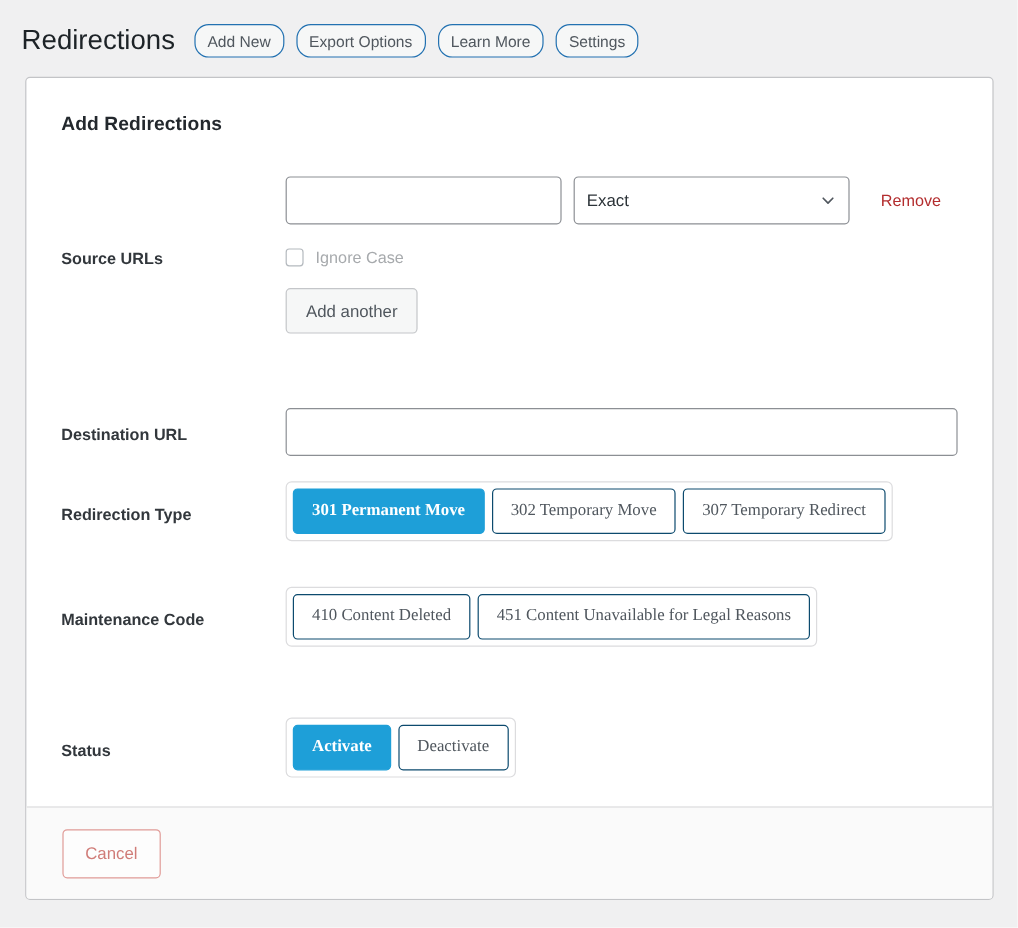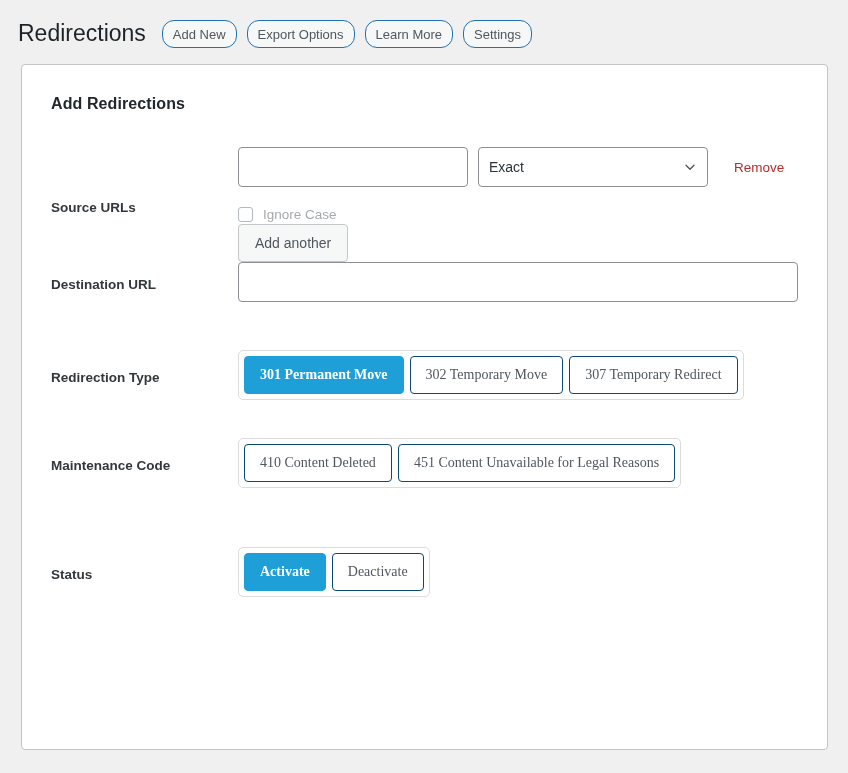--- a/index.html
+++ b/index.html
@@ -54,20 +54,21 @@
   
   .card {
     margin: 13px 20px 0 21px;
     background: #ffffff;
     border: 1px solid #c3c4c7;
     border-radius: 4px;
     box-sizing: border-box;
     width: 807px;
     height: 686px;
     display: flex;
+    flex-direction: column;
     overflow: hidden;
   }
   .card-body {
     flex: 1 1 auto;
     padding: 30px 29px 0 29px;
     position: relative;
   }
   .card-heading {
     font-size: 16px;
     font-weight: bold;
@@ -89,22 +90,22 @@
     color: #32373c;
     padding-top: 7px;
     line-height: 1.4;
   }
   .row-field {
     flex: 1 1 auto;
     min-width: 0;
   }
 
   .r-source   { margin-bottom: 0; }
-  .r-dest     { }
-  .r-type     { margin-top: 48px; }
+  .r-dest     { margin-top: 62px; }
+  .r-type     { margin-top: 21px; }
   .r-maint    { margin-top: 38px; }
   .r-status   { margin-top: 59px; }
 
   
   .source-line {
     display: flex;
     align-items: center;
   }
   .text-input {
     height: 40px;
@@ -177,21 +178,21 @@
   }
   .check-label {
     margin-left: 10px;
     font-size: 13.5px;
     color: #a7aaad;
     cursor: default;
   }
 
   
   .btn-secondary {
-    margin-top: 2px;
+    margin-top: 18px;
     display: inline-flex;
     align-items: center;
     justify-content: center;
     height: 38px;
     padding: 0 16px;
     background: #f6f7f7;
     border: 1px solid #c4c6c9;
     border-radius: 4px;
     font-size: 14px;
     font-family: "Liberation Sans", sans-serif;

